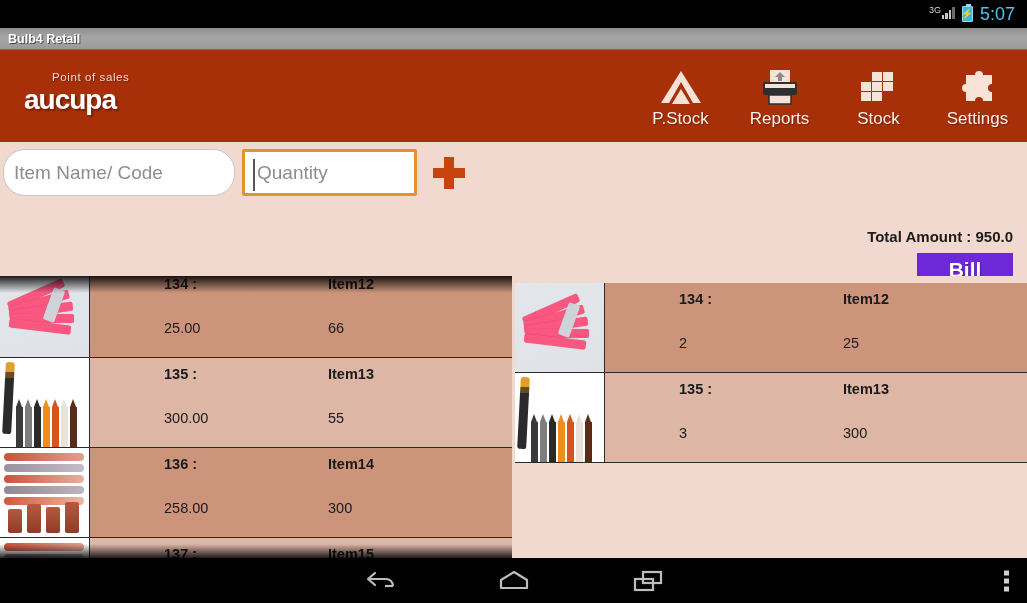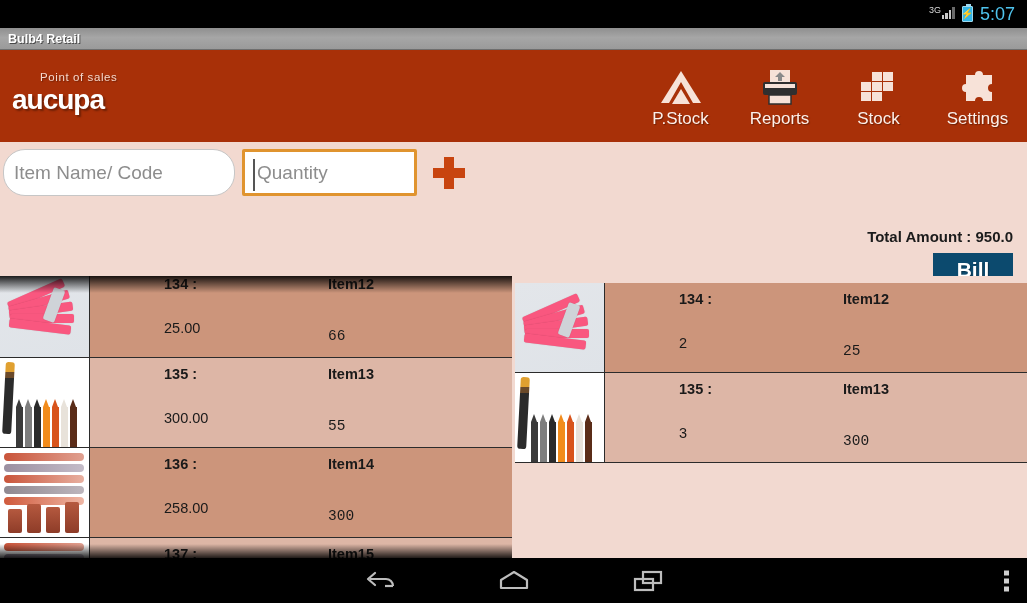--- a/index.html
+++ b/index.html
@@ -43,21 +43,21 @@
   .titlebar .t {
     color:#fff; font-size:12.5px; font-weight:bold;
     text-shadow:1px 1px 0 rgba(0,0,0,.55);
   }
 
   
   .appheader {
     position:absolute; top:50px; left:0; width:1027px; height:92px;
     background:#a83008; display:flex; align-items:center;
   }
-  .brand { padding-left:12px; width:420px; }
+  .brand { padding-left:24px; width:420px; }
   .brand .pos {
     color:#f6d8cc; font-size:11.5px; letter-spacing:.6px;
     margin-left:28px; margin-bottom:-4px;
     text-shadow:1px 1px 1px rgba(0,0,0,.3);
   }
   .brand .name {
     color:#fff; font-size:28px; font-weight:bold; letter-spacing:-1px;
     line-height:42px; text-shadow:2px 2px 2px rgba(0,0,0,.35);
   }
   .navgroup { display:flex; align-items:flex-start; gap:0; margin-left:auto; }
@@ -99,21 +99,21 @@
   }
 
   
   .totals { padding-right:14px; text-align:right;margin-top:32px; }
   .total-amt {
     font-size:15px; font-weight:bold; color:#1b1b1b;
     margin-top:20px;
   }
   .billbtn {
     display:inline-block; margin-top:8px;
-    width:80px; height:34px; background:#0c4a6e;
+    width:96px; height:34px; background:#6d28d9;
     color:#fff; font-size:21px; font-weight:bold;
     line-height:34px; text-align:center; cursor:pointer;
     text-shadow:1px 1px 1px rgba(0,0,0,.3);
   }
 
   
   .panes {
     position:absolute; top:276px; left:0; width:1027px; height:282px;
     display:flex;
   }
@@ -131,21 +131,21 @@
     width:90px; background:#f3f3f3; border-right:1px solid #2b2b2b;
     position:relative; overflow:hidden; flex:none;
   }
   .row .info {
     flex:1; position:relative; padding:6px 0 0 0;
   }
   .cell { position:absolute; font-size:14.5px; color:#1a1a1a; }
   .c-code { left:74px; top:8px;  font-weight:bold; }
   .c-name { left:238px; top:8px; font-weight:bold; }
   .c-val1 { left:74px; top:52px; }
-  .c-val2 { left:238px; top:60px;font-family:Liberation Mono, monospace; }
+  .c-val2 { left:238px; top:52px; }
 
   
   .fade-top {
     position:absolute; top:0; left:0; width:100%; height:17px;
     background:linear-gradient(rgba(0,0,0,.88), rgba(0,0,0,0));
     pointer-events:none; z-index:5;
   }
   .fade-bot {
     position:absolute; bottom:0; left:0; width:100%; height:14px;
     background:linear-gradient(rgba(0,0,0,0), rgba(0,0,0,.85));

